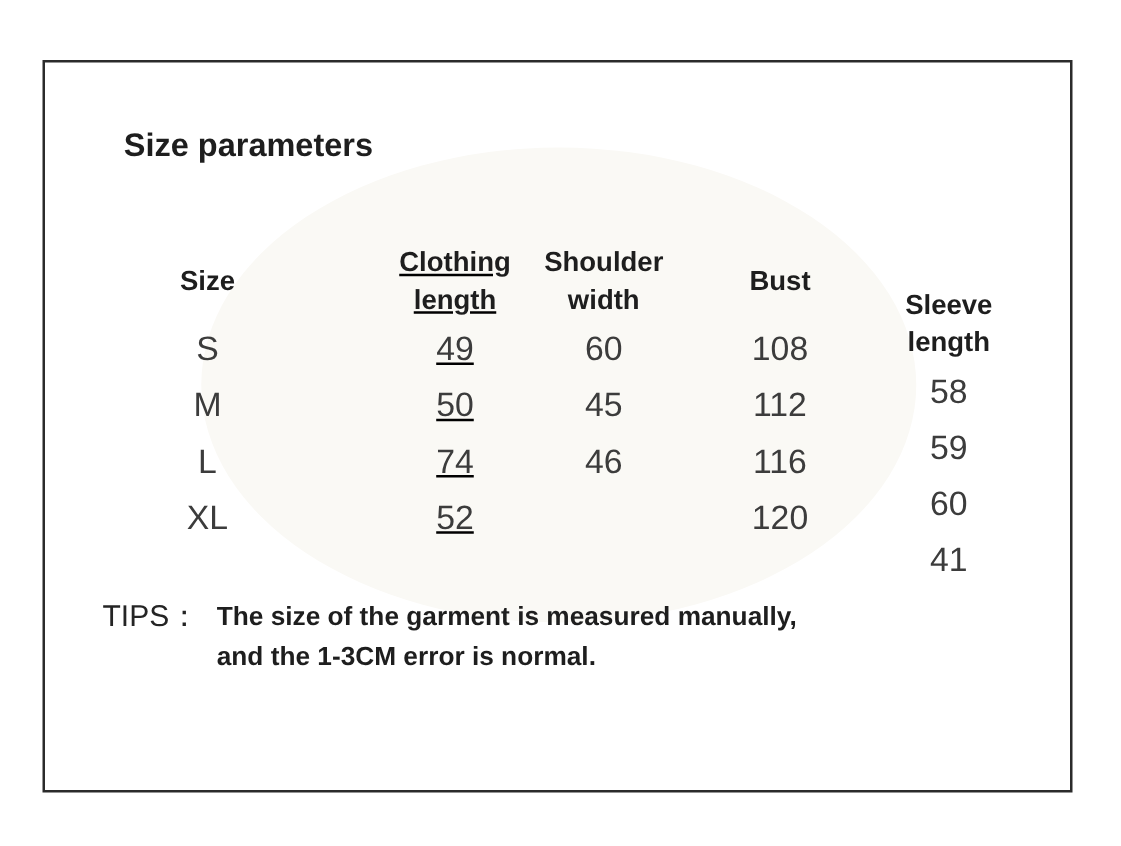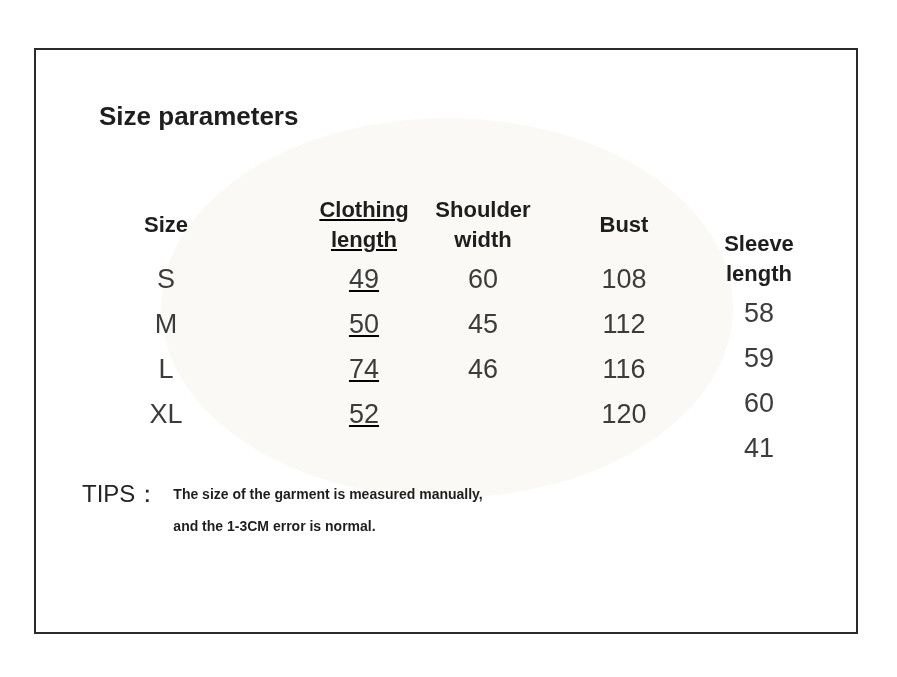--- a/index.html
+++ b/index.html
@@ -98,21 +98,21 @@
   }
   .tips-label {
     font-size: 24px;
     line-height: 32px;
     font-weight: 400;
     color: #242424;
     white-space: nowrap;
   }
   .tips-text {
     margin-left: 14px;
-    font-size: 14px;
+    font-size: 21px;
     line-height: 32px;
     font-weight: 700;
     color: #1e1e1e;
   }
 </style>
 </head>
 <body>
 
 <div class="canvas">
 

